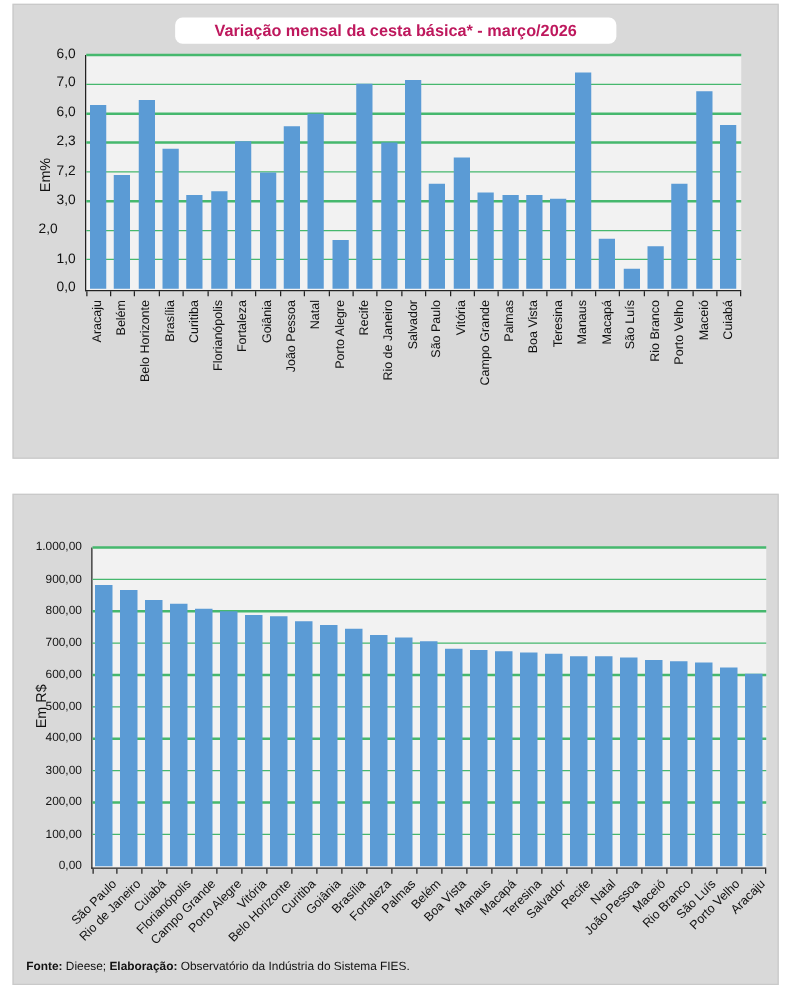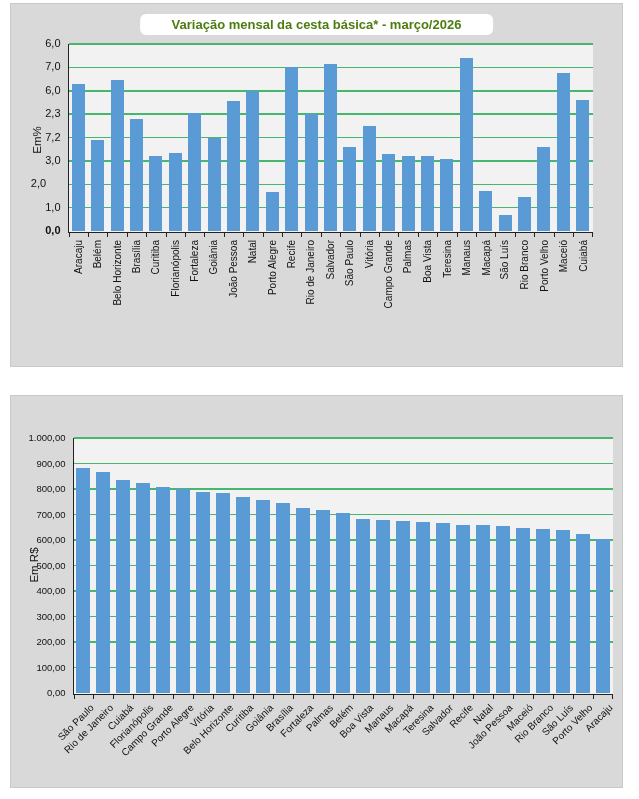--- a/index.html
+++ b/index.html
@@ -8,21 +8,21 @@
   .page { position:relative; width:639px; height:799px; background:#ffffff; overflow:hidden; }
 
   .card { position:absolute; background:var(--card-bg); border:1px solid #c9c9c9; }
   .c0 { left:10px; top:3px;   width:613px; height:364px; }
   .c1 { left:10px; top:395px; width:613px; height:393px; }
 
   .title-box { position:absolute; left:50%; transform:translateX(-50%); background:var(--title-bg);
                border-radius:6px; padding:3px 32px; white-space:nowrap; }
   .c0 .title-box { top:10px; }
   .c1 .title-box { top:6px; }
-  .chart-title { font-size:13px; font-weight:bold; color:#4d7c0f; text-align:right; }
+  .chart-title { font-size:13px; font-weight:bold; color:#be185d; text-align:right; }
 
   .ytitle { position:absolute; transform:rotate(-90deg); font-size:11.5px; color:#111; text-align:center; }
   .c0 .ytitle { left:4px; top:130px; width:44px; }
   .c1 .ytitle { left:1px; top:163px; width:44px; }
 
   .chart { position:absolute; background:var(--plot-bg);
            border-left:1.5px solid var(--axis); border-bottom:1.5px solid var(--axis); }
   .c0 .chart { left:56.5px; top:40px; width:525.5px; height:188.5px; }
   .c1 .chart { left:61.5px; top:42px; width:540.5px; height:256.5px; }
 
@@ -61,21 +61,21 @@
         <div class="gridline" style="top: 22.625px;"></div>
         <div class="gridline" style="top: -0.75px;"></div>
         <div class="ylab" style="font-size: 11px; width: 44px; left: -52px; top: -7px;">6,0</div>
         <div class="ylab" style="font-size: 11px; width: 44px; left: -52px; top: 16.375px;">7,0</div>
         <div class="ylab" style="font-size: 11px; width: 44px; left: -52px; top: 39.75px;">6,0</div>
         <div class="ylab" style="font-size: 11px; width: 44px; left: -52px; top: 63.125px;">2,3</div>
         <div class="ylab" style="font-size: 11px; width: 44px; left: -52px; top: 86.5px;">7,2</div>
         <div class="ylab" style="font-size: 11px; width: 44px; left: -52px; top: 109.875px;">3,0</div>
         <div class="ylab" style="font-size: 11px; width: 44px; left: -52px; top: 133.25px; text-align: center;">2,0</div>
         <div class="ylab" style="font-size: 11px; width: 44px; left: -52px; top: 156.625px;">1,0</div>
-        <div class="ylab" style="font-size: 11px; width: 44px; left: -52px; top: 180px; font-weight: bold;">0,0</div>
+        <div class="ylab" style="font-size: 11px; width: 44px; left: -52px; top: 180px;">0,0</div>
         <div class="bar" style="left: 3.2037px; width: 13px; top: 39.7375px; height: 147.262px;"></div>
         <div class="bar" style="left: 22.6111px; width: 13px; top: 95.8375px; height: 91.1625px;"></div>
         <div class="bar" style="left: 42.0185px; width: 13px; top: 36.2312px; height: 150.769px;"></div>
         <div class="bar" style="left: 61.4259px; width: 13px; top: 74.8px; height: 112.2px;"></div>
         <div class="bar" style="left: 80.8333px; width: 13px; top: 112.2px; height: 74.8px;"></div>
         <div class="bar" style="left: 100.241px; width: 13px; top: 108.694px; height: 78.3063px;"></div>
         <div class="bar" style="left: 119.648px; width: 13px; top: 68.9562px; height: 118.044px;"></div>
         <div class="bar" style="left: 139.056px; width: 13px; top: 93.5px; height: 93.5px;"></div>
         <div class="bar" style="left: 158.463px; width: 13px; top: 57.2687px; height: 129.731px;"></div>
         <div class="bar" style="left: 177.87px; width: 13px; top: 46.75px; height: 140.25px;"></div>
@@ -254,15 +254,16 @@
         <div class="dlabel" style="right: 165.685px; top: 264px;">Salvador</div>
         <div class="dlabel" style="right: 145.722px; top: 264px;">Recife</div>
         <div class="dlabel" style="right: 125.759px; top: 264px;">Natal</div>
         <div class="dlabel" style="right: 105.796px; top: 264px;">João Pessoa</div>
         <div class="dlabel" style="right: 85.8333px; top: 264px;">Maceió</div>
         <div class="dlabel" style="right: 65.8704px; top: 264px;">Rio Branco</div>
         <div class="dlabel" style="right: 45.9074px; top: 264px;">São Luís</div>
         <div class="dlabel" style="right: 25.9444px; top: 264px;">Porto Velho</div>
         <div class="dlabel" style="right: 5.98148px; top: 264px;">Aracaju</div>
       </div>
+    <p class="footnote" id="footnote-1"><span class="b">Fonte:</span><span> Dieese; </span><span class="b">Elaboração:</span><span> Observatório da Indústria do Sistema FIES.</span></p>
   </section>
 
 </div>
 
 </body></html>

